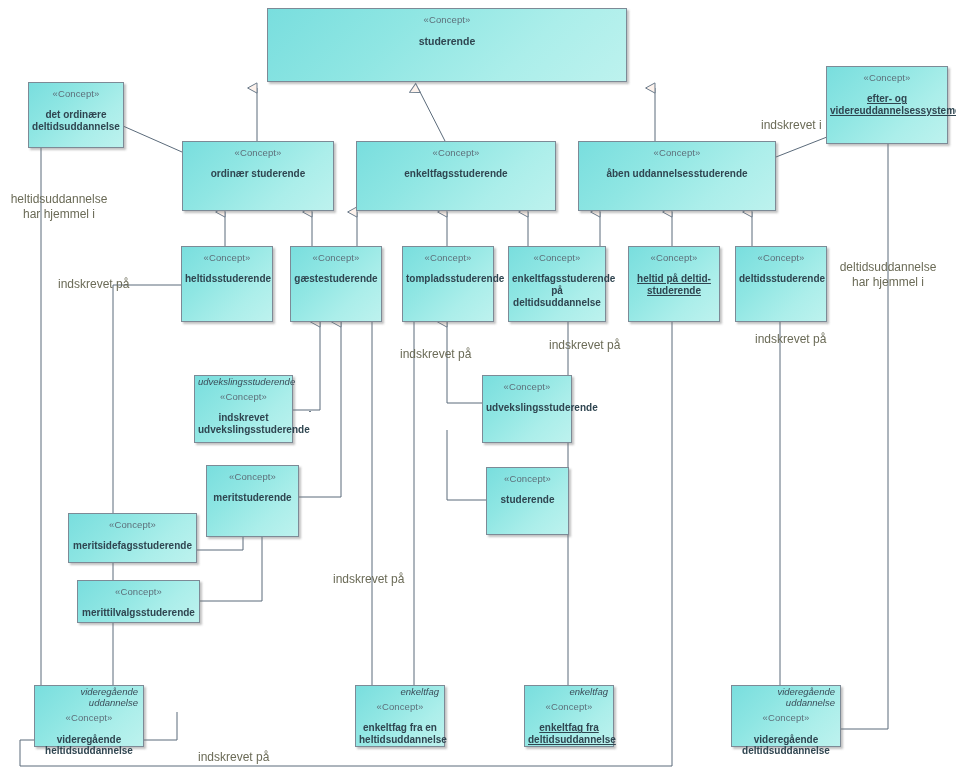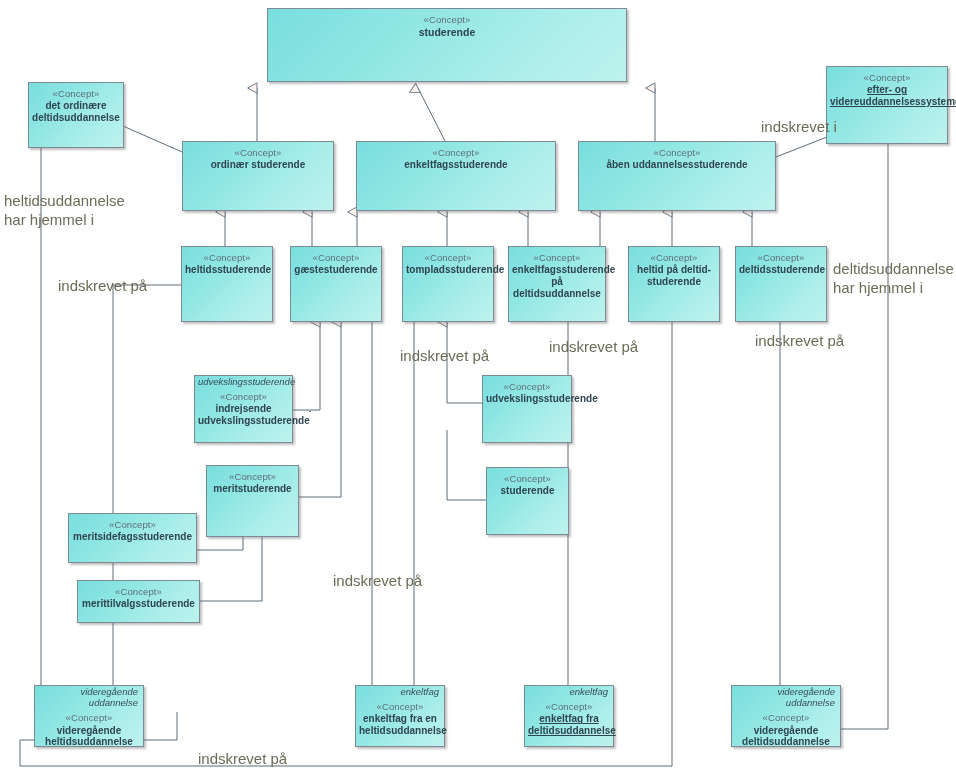--- a/index.html
+++ b/index.html
@@ -12,30 +12,30 @@
     box-sizing:border-box;
     border:1px solid #7d8a96;
     background:linear-gradient(135deg,#79dede 0%,#8fe6e3 35%,#abeeea 70%,#bdf2ee 100%);
     box-shadow:2px 2px 2px rgba(120,120,120,0.45);
     color:#384a55;
     text-align:center;
     padding:5px 3px 3px 3px;
     line-height:1.18;
   }
   .stereo{font-size:9.5px;color:#5d6f7a;letter-spacing:.1px;}
-  .nname{font-size:10px;font-weight:bold;color:#2f4550;margin-top:1px;}
+  .nname{font-size:10px;font-weight:bold;color:#2f4550;margin-top:10px;}
   .tagline{
     font-size:9.5px;font-style:italic;color:#3b4d59;
     text-align:right;display:block;margin:-2px 2px 4px 0;
   }
   .node.tagged{padding-top:2px;}
   .node.big .nname{font-size:10.5px;}
   .lbl{
-    position:absolute;font-size:15px;color:#6b6b57;white-space:nowrap;
-    line-height:1.25;text-align:left;
+    position:absolute;font-size:12px;color:#6b6b57;white-space:nowrap;
+    line-height:1.25;text-align:center;
   }
 </style>
 </head>
 <body>
 
 <div id="canvas">
 
   <svg id="wires" viewBox="0 0 956 778" xmlns="http://www.w3.org/2000/svg">
     <defs>
       <marker id="gen" markerWidth="12" markerHeight="11" refX="5.5" refY="10.2" orient="auto" markerUnits="userSpaceOnUse">
@@ -151,33 +151,33 @@
   </div>
 
   <div class="node" style="left:508px;top:246px;width:98px;height:76px;">
     <div class="stereo">«Concept»</div>
     <div class="nname" style="white-space:pre-line;">enkeltfagsstuderende
 på deltidsuddannelse</div>
   </div>
 
   <div class="node" style="left:628px;top:246px;width:92px;height:76px;">
     <div class="stereo">«Concept»</div>
-    <div class="nname" style="white-space:pre-line;">heltid på deltid-
+    <div class="nname" style="white-space:pre-line;text-decoration:underline;">heltid på deltid-
 studerende</div>
   </div>
 
   <div class="node" style="left:735px;top:246px;width:92px;height:76px;">
     <div class="stereo">«Concept»</div>
     <div class="nname">deltidsstuderende</div>
   </div>
 
   <div class="node tagged" style="left:194px;top:375px;width:99px;height:68px;">
     <span class="tagline">udvekslingsstuderende</span>
     <div class="stereo">«Concept»</div>
-    <div class="nname" style="white-space:pre-line;">indrejsende
+    <div class="nname" style="white-space:pre-line;">indskrevet
 udvekslingsstuderende</div>
   </div>
 
   <div class="node" style="left:206px;top:465px;width:93px;height:72px;">
     <div class="stereo">«Concept»</div>
     <div class="nname">meritstuderende</div>
   </div>
 
   <div class="node" style="left:68px;top:513px;width:129px;height:50px;">
     <div class="stereo">«Concept»</div>

